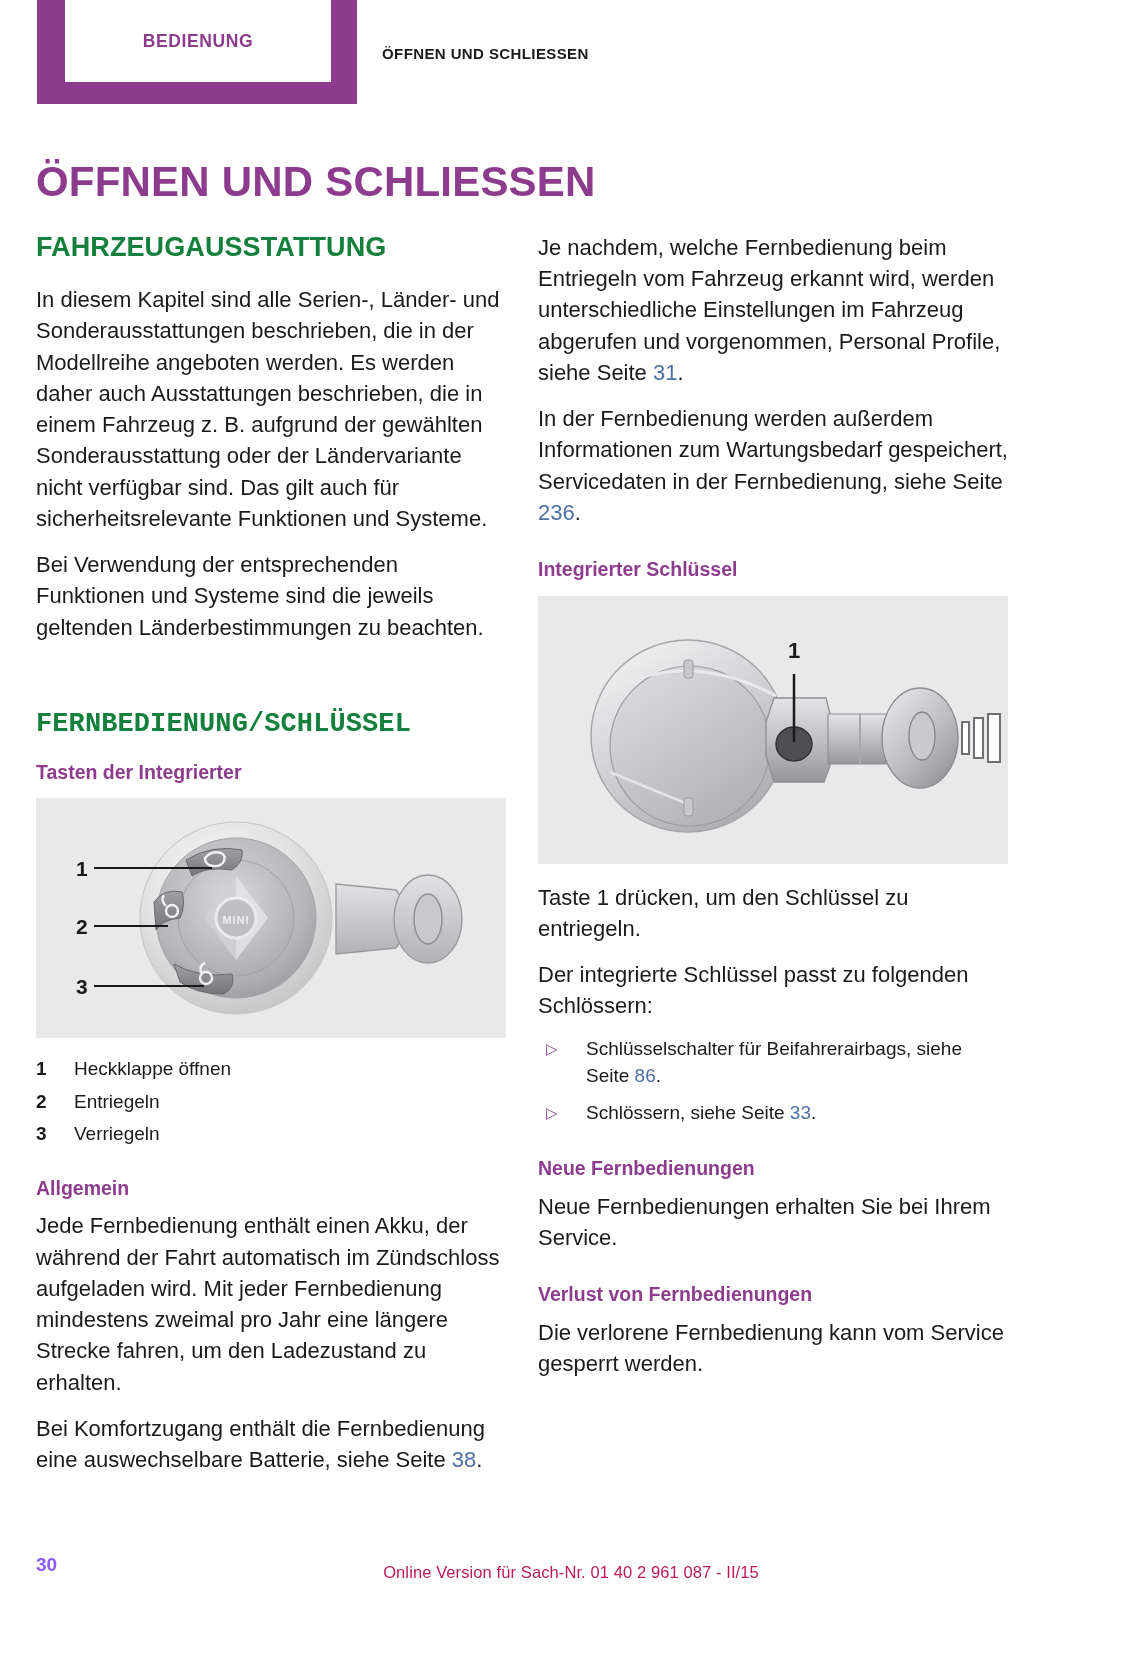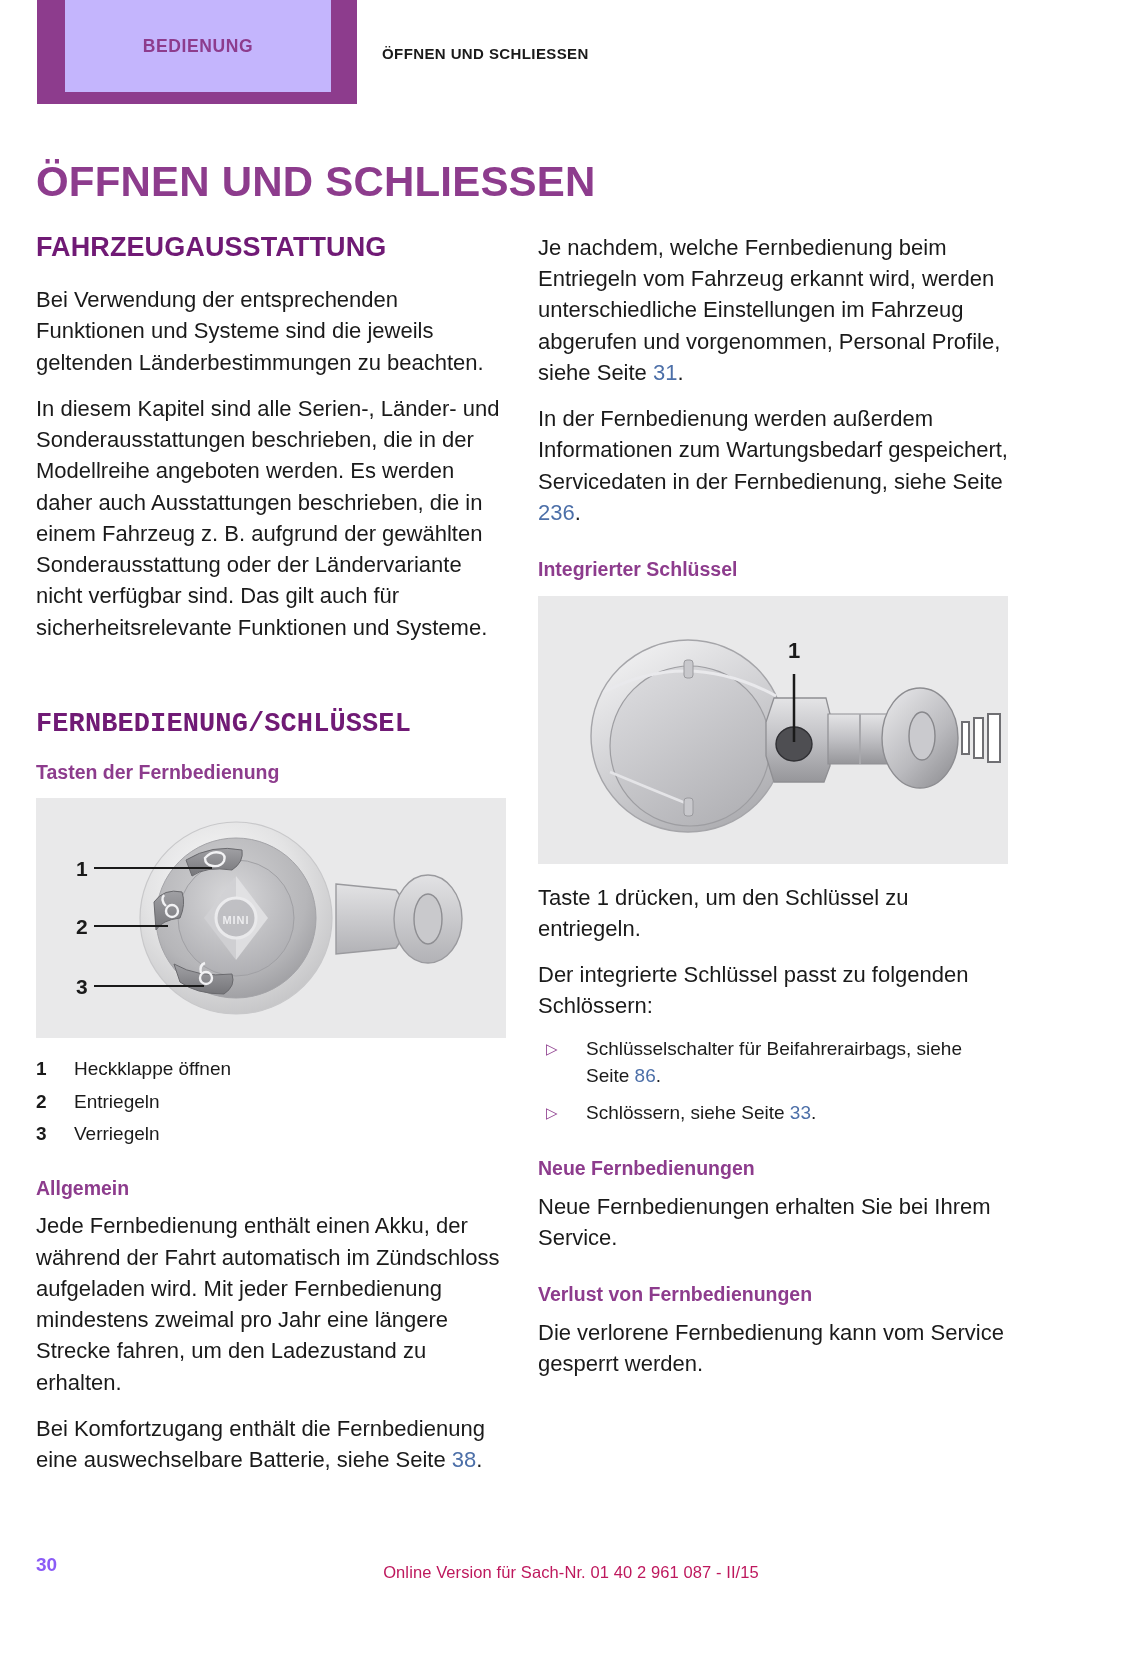--- a/index.html
+++ b/index.html
@@ -35,22 +35,22 @@
     height: 104px;
     background: #8d3c8d;
     box-sizing: border-box;
     padding: 26px 0 0 0;
   }
   .chapter-tab-inner {
     position: absolute;
     left: 28px;
     top: 0;
     right: 26px;
-    height: 92px;
-    background: #c4b5fd;
+    height: 82px;
+    background: #ffffff;
     display: flex;
     align-items: center;
     justify-content: center;
     text-align: center;
   }
   .chapter-tab-label {
     color: #8d3c8d;
     font-weight: bold;
     font-size: 17.5px;
     letter-spacing: 0.6px;
@@ -84,21 +84,21 @@
     width: 470px;
   }
   .col-left  { left: 36px; }
   .col-right { left: 538px; }
 
   
   h2.sec-title {
     margin: 0 0 22px 0;
     font-size: 27px;
     font-weight: bold;
-    color: #701a75;
+    color: #15803d;
     letter-spacing: 0.1px;
     line-height: 1.12;
   }
   h2.sec-title.spaced { margin-top: 66px; font-family: Liberation Mono, monospace; }
 
   h3.sub-title {
     margin: 0 0 10px 0;
     font-size: 19.5px;
     font-weight: bold;
     color: #8d3c8d;
@@ -200,27 +200,27 @@
     </div>
     <div class="header-section">ÖFFNEN UND SCHLIESSEN</div>
   </div>
 
   <h1 class="page-title">ÖFFNEN UND SCHLIESSEN</h1>
 
   <div class="col col-left">
 
     <h2 class="sec-title">FAHRZEUGAUSSTATTUNG</h2>
 
+    <p class="body">In diesem Kapitel sind alle Serien-, Länder- und Sonderausstattungen beschrieben, die in der Modellreihe angeboten werden. Es werden daher auch Ausstattungen beschrieben, die in einem Fahrzeug z. B. aufgrund der gewählten Sonderausstattung oder der Ländervariante nicht verfügbar sind. Das gilt auch für sicherheitsrelevante Funktionen und Systeme.</p>
+
     <p class="body">Bei Verwendung der entsprechenden Funktionen und Systeme sind die jeweils geltenden Länderbestimmungen zu beachten.</p>
 
-    <p class="body">In diesem Kapitel sind alle Serien-, Länder- und Sonderausstattungen beschrieben, die in der Modellreihe angeboten werden. Es werden daher auch Ausstattungen beschrieben, die in einem Fahrzeug z. B. aufgrund der gewählten Sonderausstattung oder der Ländervariante nicht verfügbar sind. Das gilt auch für sicherheitsrelevante Funktionen und Systeme.</p>
-
     <h2 class="sec-title spaced">FERNBEDIENUNG/SCHLÜSSEL</h2>
 
-    <h3 class="sub-title">Tasten der Fernbedienung</h3>
+    <h3 class="sub-title">Tasten der Integrierter</h3>
 
     <div class="figure fob">
       <svg viewBox="0 0 470 240">
         <defs>
           <radialGradient id="fobOuter" cx="42%" cy="34%" r="72%">
             <stop offset="0%" stop-color="#fcfcfc"></stop>
             <stop offset="55%" stop-color="#e3e3e4"></stop>
             <stop offset="100%" stop-color="#c2c2c4"></stop>
           </radialGradient>
           <radialGradient id="fobRing" cx="45%" cy="35%" r="70%">

